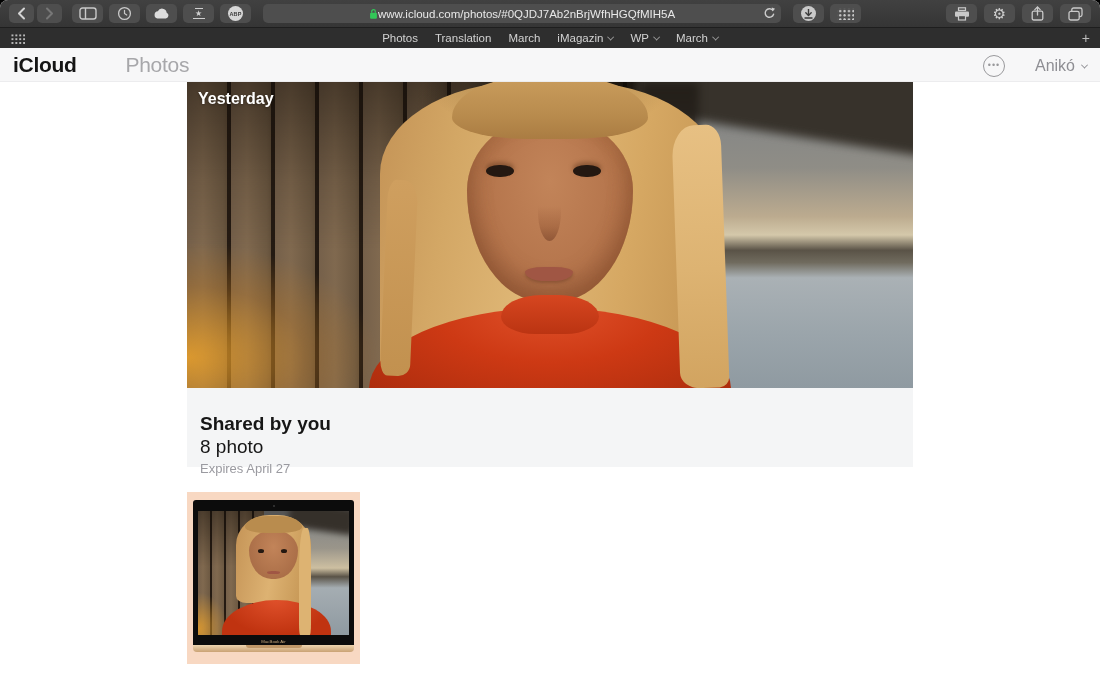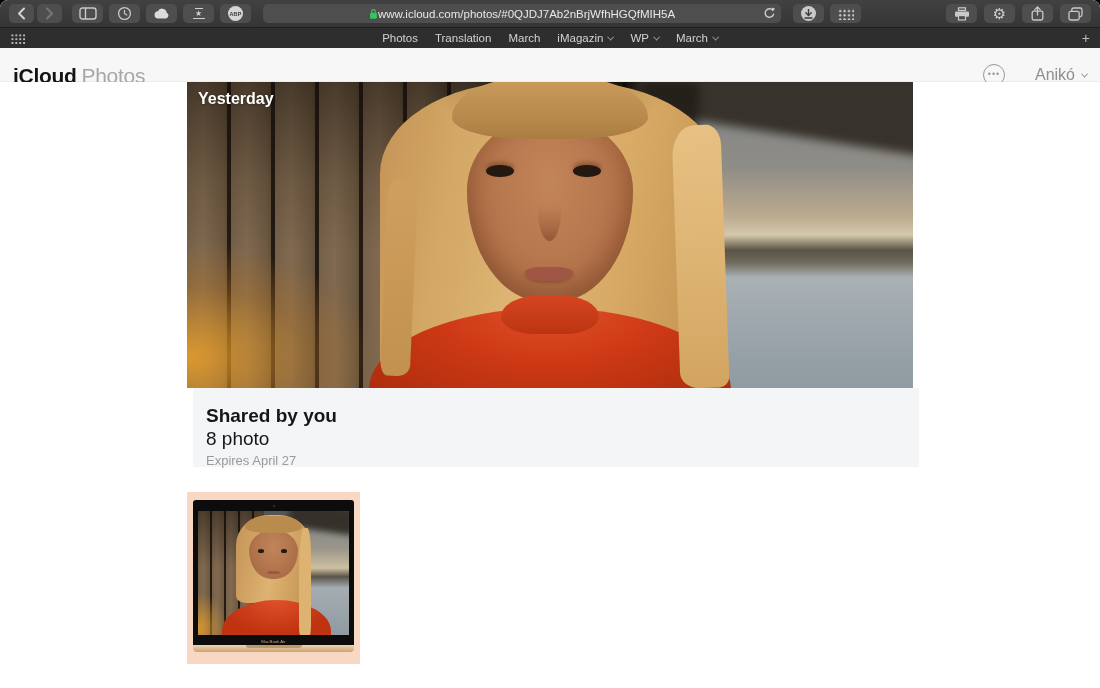--- a/index.html
+++ b/index.html
@@ -43,21 +43,21 @@
     background-image:radial-gradient(circle,#b8b8b8 0.9px,transparent 1.2px);
     background-size:3.9px 3.8px; background-position:0.5px 0.5px; cursor:pointer; }
   .bm-items { position:absolute; left:50%; transform:translateX(-50%); display:flex; gap:17px; align-items:center; }
   .bm-item { display:flex; align-items:center; gap:5px; font-size:11.5px; color:#d2d2d2; cursor:pointer; white-space:nowrap; }
   .chev { width:5px; height:5px; border-right:1.3px solid #9c9c9c; border-bottom:1.3px solid #9c9c9c;
     transform:rotate(45deg) translate(-1px,-1px); display:inline-block; }
   .bm-add { margin-left:auto; color:#bdbdbd; font-size:14px; line-height:14px; cursor:pointer; }
 
   
   .site-header { height:34px; flex:0 0 34px; background:#f7f7f8; border-bottom:1px solid #ececee;
-    display:flex; align-items:flex-start; padding:16px 13px; }
+    display:flex; align-items:flex-end; padding:4px 13px;gap:44px; }
   .brand { font-size:21px; font-weight:700; color:#151515; letter-spacing:-.3px; }
   .brand-app { font-size:21px; font-weight:400; color:#a7a7aa; margin-left:5px; letter-spacing:-.3px; }
   .hdr-right { margin-left:auto; display:flex; align-items:center; gap:30px; }
   .ellipsis-btn { width:22px; height:22px; border:1.5px solid #99999c; border-radius:50%; color:#99999c;
     display:flex; align-items:center; justify-content:center; cursor:pointer; }
   .ellipsis-btn span { font-size:9px; letter-spacing:1px; line-height:9px; margin-top:-1px; }
   .user-menu { display:flex; align-items:center; gap:7px; font-size:16px; color:#8e8e93; cursor:pointer; }
   .user-menu .chev { border-color:#8e8e93; }
 
   
@@ -105,22 +105,22 @@
     border-radius:50% 50% 0 0 / 95% 95% 0 0; }
   .collar { left:37%; width:26%; top:69.5%; height:13%;
     background:linear-gradient(#d64620,#bb3412); border-radius:42% 42% 35% 35% / 55% 55% 45% 45%; }
   .strand-r { right:3.5%; top:14%; width:13%; bottom:0; transform:rotate(-2deg);
     background:linear-gradient(to bottom, #e7c083, #ddb372 55%, #d2a460);
     border-radius:45% 30% 20% 40% / 12% 8% 4% 6%; }
   .strand-l { left:6%; top:32%; width:8%; bottom:4%; transform:rotate(2.5deg);
     background:linear-gradient(to bottom, #cf9f5f, #c2914f);
     border-radius:30% 45% 40% 25% / 10% 12% 6% 8%; }
 
-  .info-strip { position:absolute; left:193px; top:306px; width:726px; height:79px;
-    background:#f4f5f6; padding:16px 13px; }
+  .info-strip { position:absolute; left:187px; top:306px; width:726px; height:79px;
+    background:#f4f5f6; padding:24px 13px; }
   .share-title { font-size:19px; font-weight:700; color:#161616; line-height:23px; }
   .share-count { font-size:19px; font-weight:400; color:#161616; line-height:23px; }
   .share-expiry { font-size:13px; color:#9a9aa0; margin-top:3px; }
 
   
   .thumb { position:absolute; left:187px; top:410px; width:173px; height:172px;
     background:#f8d8c2; cursor:pointer; }
   .thumb div { position:absolute; }
   .lid { left:6px; right:6px; top:8px; height:145px; background:#0c0c0c; border-radius:3px 3px 0 0; }
   .cam { top:5px; left:50%; width:2px; height:2px; margin-left:-1px; border-radius:50%; background:#3a3a3a; }

